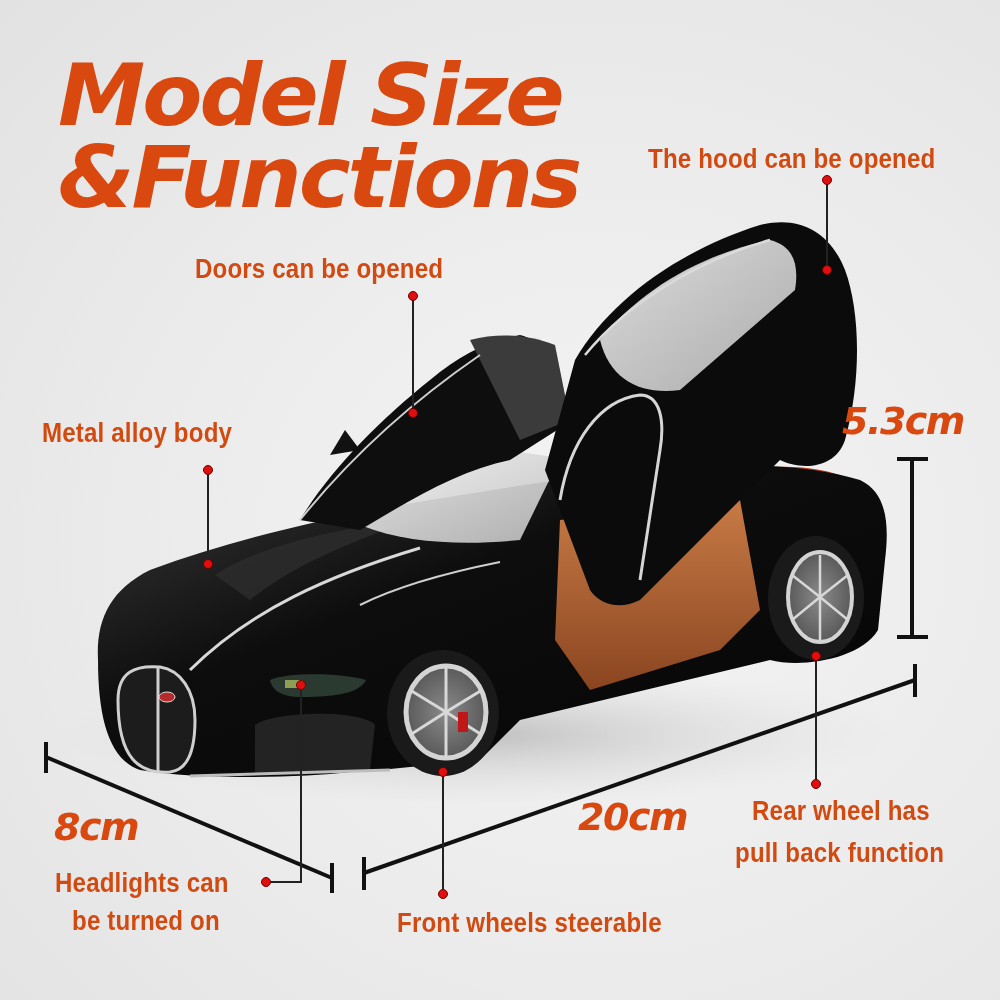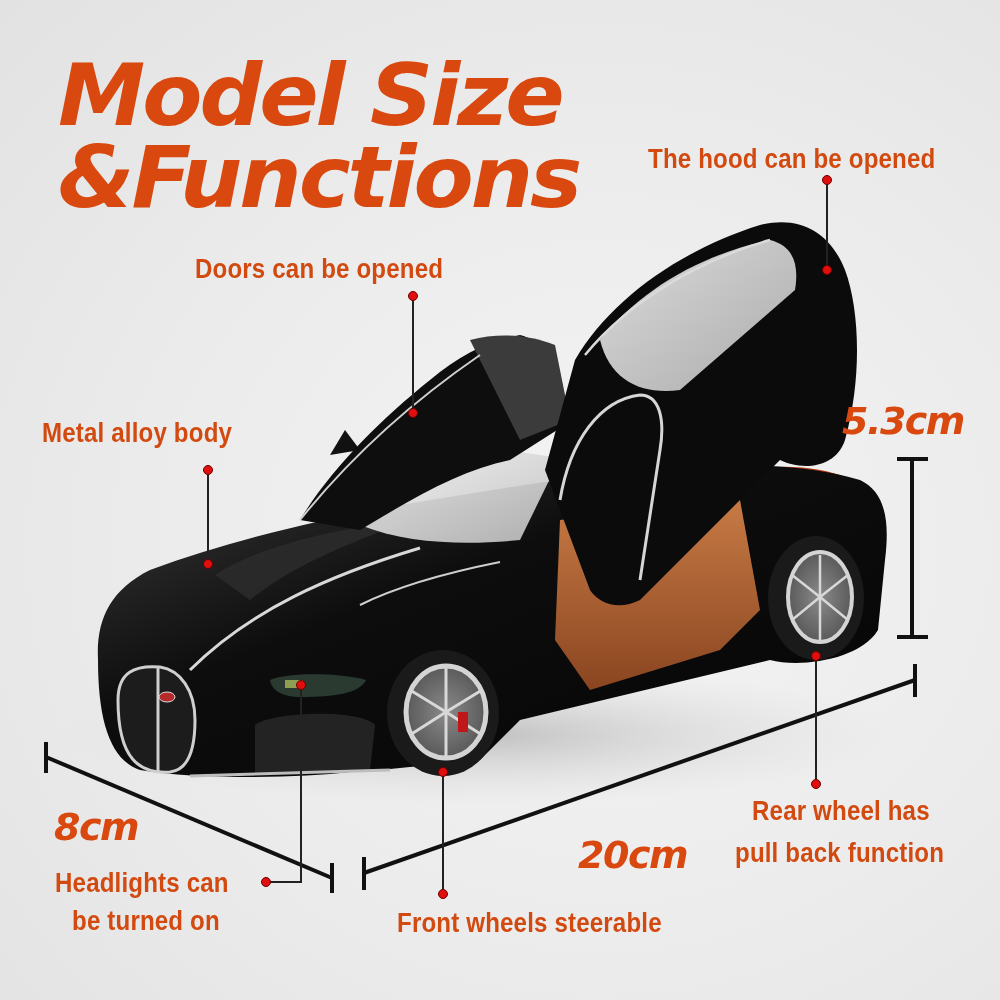--- a/index.html
+++ b/index.html
@@ -169,13 +169,13 @@
 <div class="label" style="left:55px; top:866px;">Headlights can</div>
 <div class="label" style="left:72px; top:904px;">be turned on</div>
 
 <div class="label" style="left:397px; top:906px;">Front wheels steerable</div>
 
 <div class="label" style="left:752px; top:794px;">Rear wheel has</div>
 <div class="label" style="left:735px; top:836px;">pull back function</div>
 
 <div class="dim" style="left:842px; top:402px;">5.3cm</div>
 <div class="dim" style="left:54px; top:808px;">8cm</div>
-<div class="dim" style="left:578px; top:836px;">20cm</div>
+<div class="dim" style="left:578px; top:798px;">20cm</div>
 
 </body></html>

